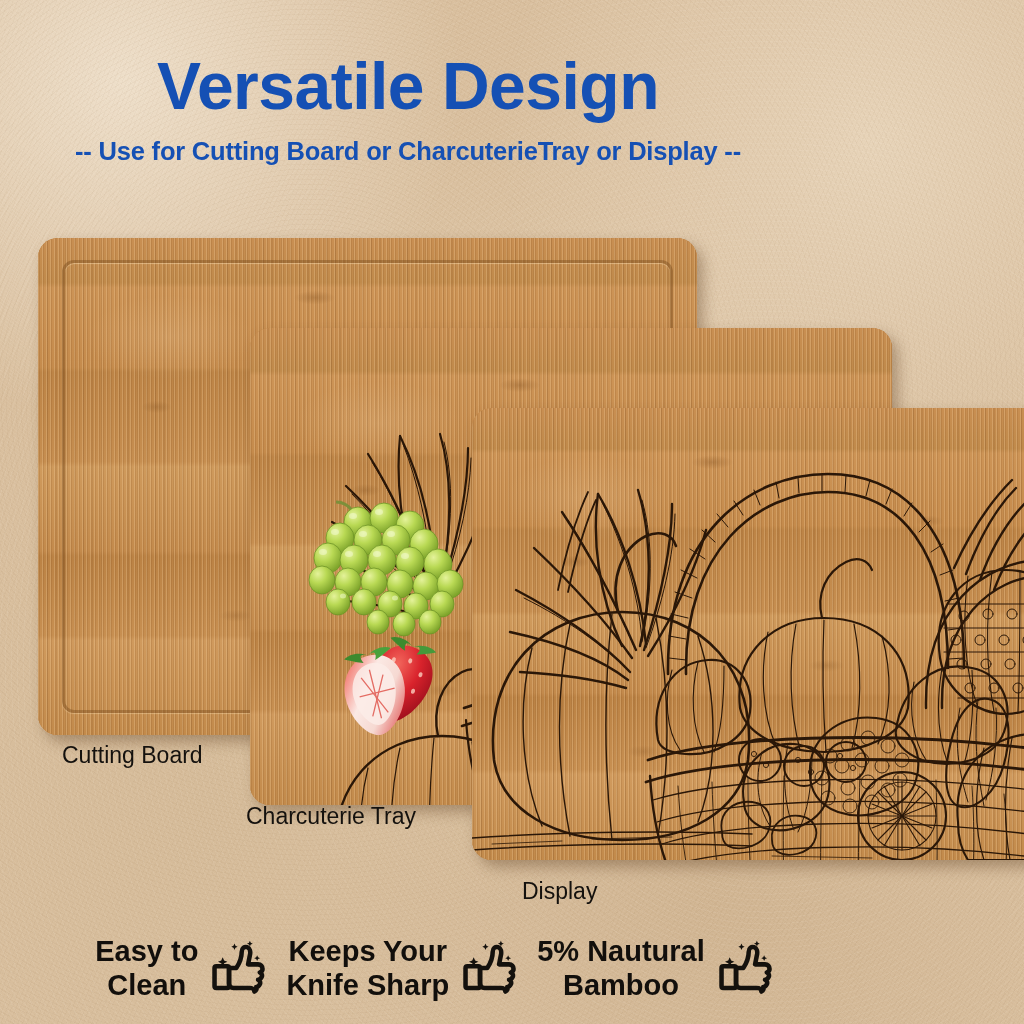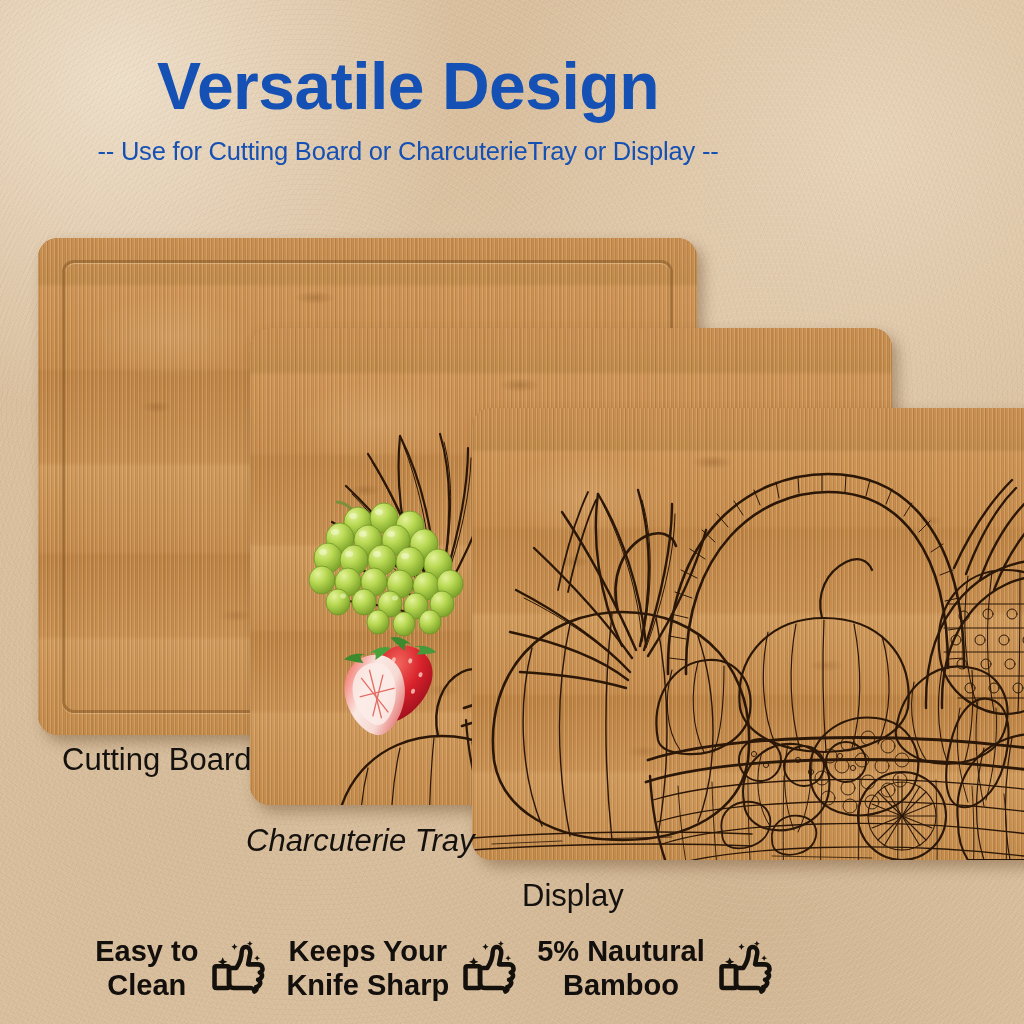--- a/index.html
+++ b/index.html
@@ -31,21 +31,21 @@
       repeating-radial-gradient(circle at 75% 65%, rgba(255,250,240,.12) 0 1px, rgba(0,0,0,0) 1px 6px);
   }
 
   
   #headline-block{ position:absolute; top:52px; left:0; width:816px; text-align:center; z-index:30; }
   #title{
     font-size:66px; font-weight:bold; letter-spacing:-.5px;
     line-height:1.05;
   }
   #subtitle{
-    font-size:25.5px; font-weight:normal; margin-top:16px; letter-spacing:-.2px;
+    font-size:25.5px; font-weight:bold; margin-top:16px; letter-spacing:-.2px;
   }
 
   
   .board{
     position:absolute;
     border-radius:20px;
     overflow:hidden;
     background-color:#c08a4e;
     box-shadow:6px 7px 14px rgba(90,58,28,.38);
   }
@@ -86,21 +86,21 @@
   }
 
   
   .engrave{ position:absolute; inset:0; }
   .engrave svg{ display:block; width:100%; height:100%; }
   .ln{ fill:none; stroke:#2a1708; stroke-linecap:round; stroke-linejoin:round; }
 
   
   .board-label{
     position:absolute; z-index:26;
-    font-size:31px; color:#14110e; white-space:nowrap;
+    font-size:23px; color:#14110e; white-space:nowrap;
     font-weight:400;
   }
 
   
   #features{
     position:absolute; left:0; bottom:22px; width:870px;
     display:flex; align-items:center; justify-content:center; gap:18px;
     z-index:30;
   }
   .feature{ display:flex; align-items:center; gap:12px; }
@@ -404,21 +404,21 @@
             <path d="M22 24 L40 64"></path>
             <path d="M44 26 L24 64"></path>
           <path d="M16 42 L52 42"></path>
         </g>
         <path d="M34 4 C26 -2 16 -2 10 2 C18 6 22 8 28 10 C24 2 28 0 34 4 Z" fill="#3d8a2e"></path>
         <path d="M34 4 C42 -2 52 -2 58 2 C50 6 46 8 40 10 C44 2 40 0 34 4 Z" fill="#4aa13c"></path>
       </g>
     </svg>
   </div>
 </div>
-<div class="board-label" style="left:246px; top:823px;font-style:italic;">Charcuterie Tray</div>
+<div class="board-label" style="left:246px; top:803px;">Charcuterie Tray</div>
 
 <div class="board" id="board3" style="left:472px; top:408px; width:572px; height:452px;">
   <div class="bamboo"></div>
 
   <div class="engrave">
     <svg viewBox="0 0 572 452" preserveAspectRatio="none">
       <g class="ln" stroke-width="1.6">
 
         <g stroke-width="2.4">
           <path d="M126 86 C150 126 168 180 174 236"></path>

